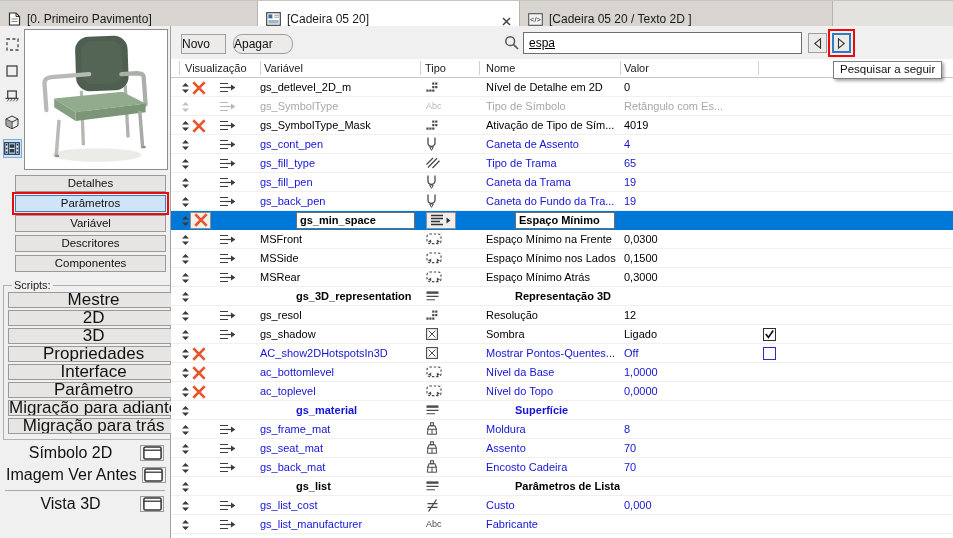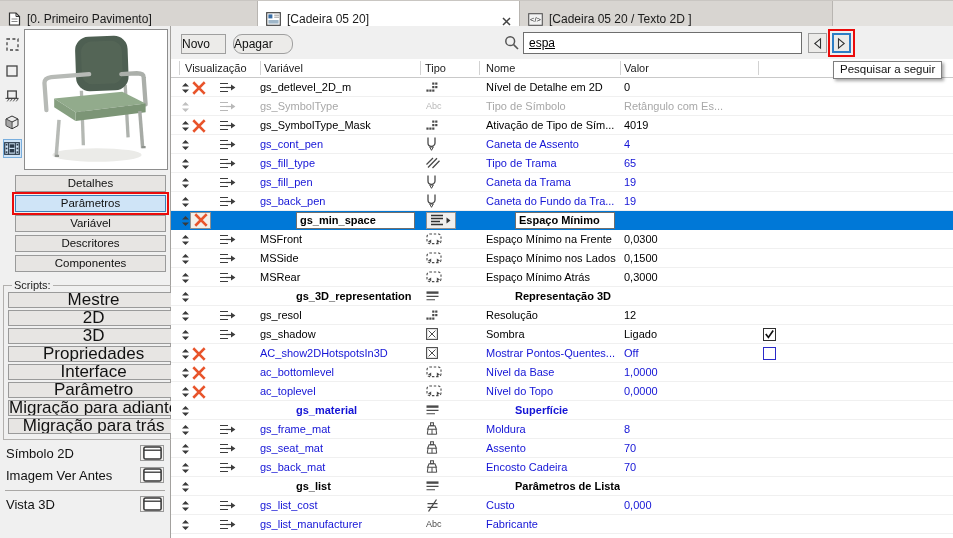--- a/index.html
+++ b/index.html
@@ -31,21 +31,21 @@
   .pbtn{display:block;width:100%;height:17px;margin-bottom:3px;font-size:11.5px;color:#111;text-align:center;
         background:#e7e5e3;border:1px solid #9a9a9a;line-height:15px;}
   .pbtn.sel{background:#cfe4f7;border:1px solid #3c7fb8;outline:2px solid #ea0b0b;outline-offset:1px;position:relative;z-index:5;}
   fieldset.scripts{margin:7px 3px 0 3px;border:1px solid #b2b0ae;padding:1px 3px 3px 4px;}
   fieldset.scripts legend{font-size:11px;color:#222;padding:0 2px;margin-left:4px;}
   .srow{display:flex;align-items:center;gap:5px;margin-bottom:2px;}
   .sbtn{flex:1;height:16px;font-size:17px;color:#111;text-align:center;background:#e7e5e3;border:1px solid #9a9a9a;line-height:14px;
         white-space:nowrap;overflow:hidden;}
   .winbtn{width:24px;height:16px;flex:none;display:flex;align-items:center;justify-content:center;background:#f4f2f0;border:1px solid #9a9a9a;}
   .wrow{display:flex;align-items:center;gap:5px;margin:4px 6px 0 6px;height:18px;}
-  .wrow .wlabel{flex:1;text-align:left;font-size:13px;color:#111;white-space:nowrap;}
+  .wrow .wlabel{flex:1;text-align:center;font-size:16px;color:#111;white-space:nowrap;}
   .sb-divider{border:none;border-top:1px solid #aaa8a6;margin:6px 5px 2px 5px;}
 
   
   .toolbar{position:absolute;left:0;top:0;width:782px;height:33px;background:#f0f0f0;}
   .tbtn{position:absolute;top:8px;height:20px;font-size:12px;color:#111;background:#ecebe9;border:1px solid #9f9f9f;text-align:left;}
   .btn-novo{left:10px;width:45px;}
   .btn-apagar{left:62px;width:60px;border-radius:9px;}
   .search-icon{position:absolute;left:333px;top:9px;}
   .search-input{position:absolute;left:352px;top:6px;width:279px;height:22px;border:1px solid #6e6e6e;background:#fff;
         font-size:12px;padding:0 5px;outline:none;text-decoration:underline;}

